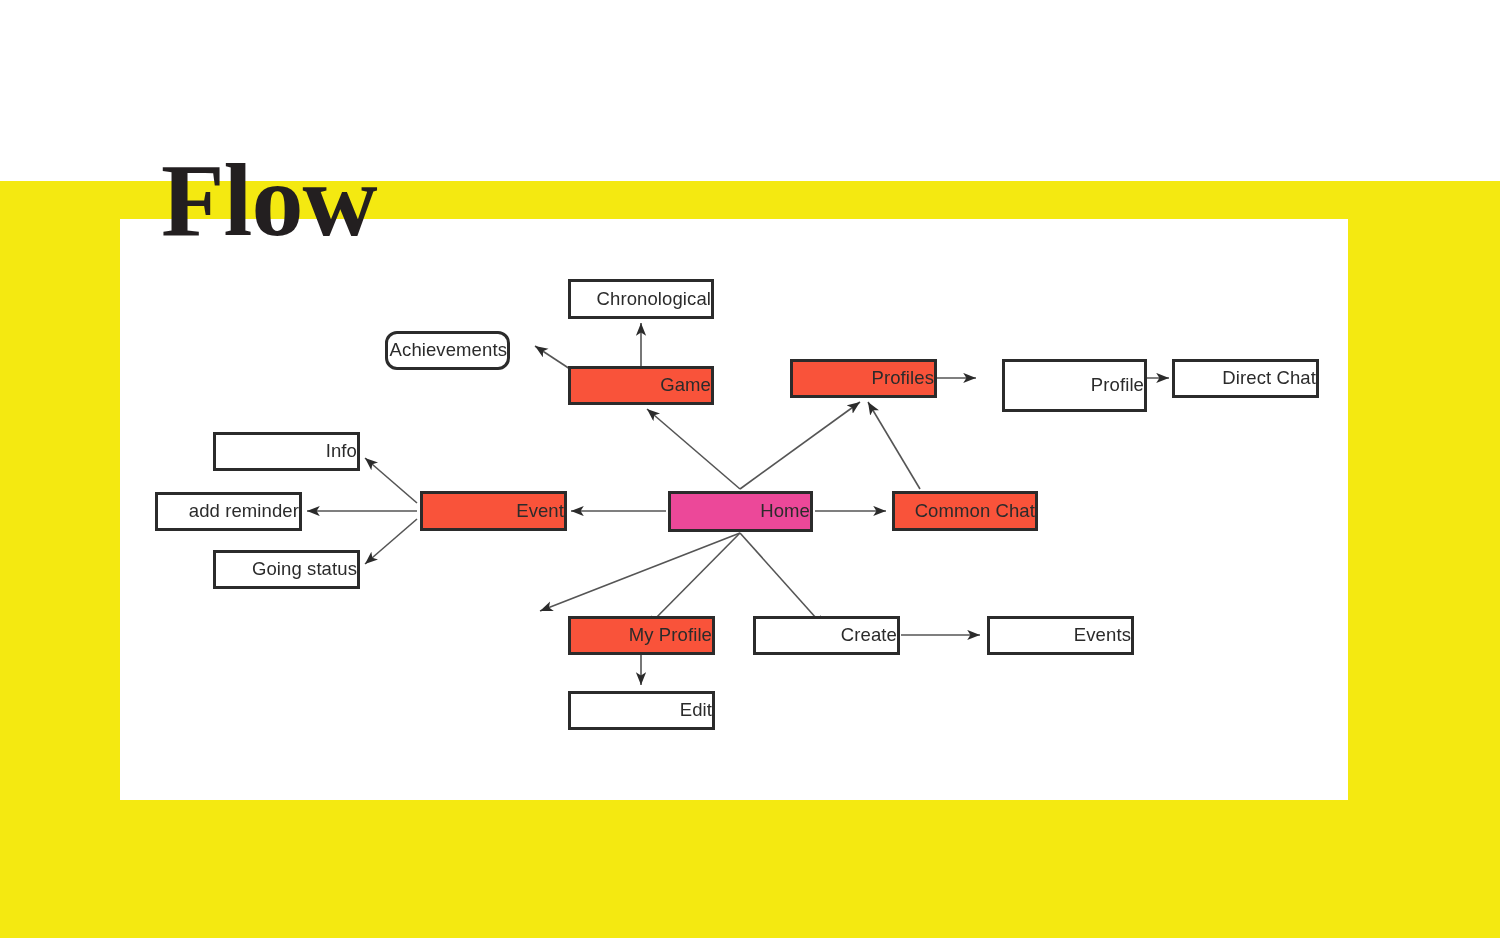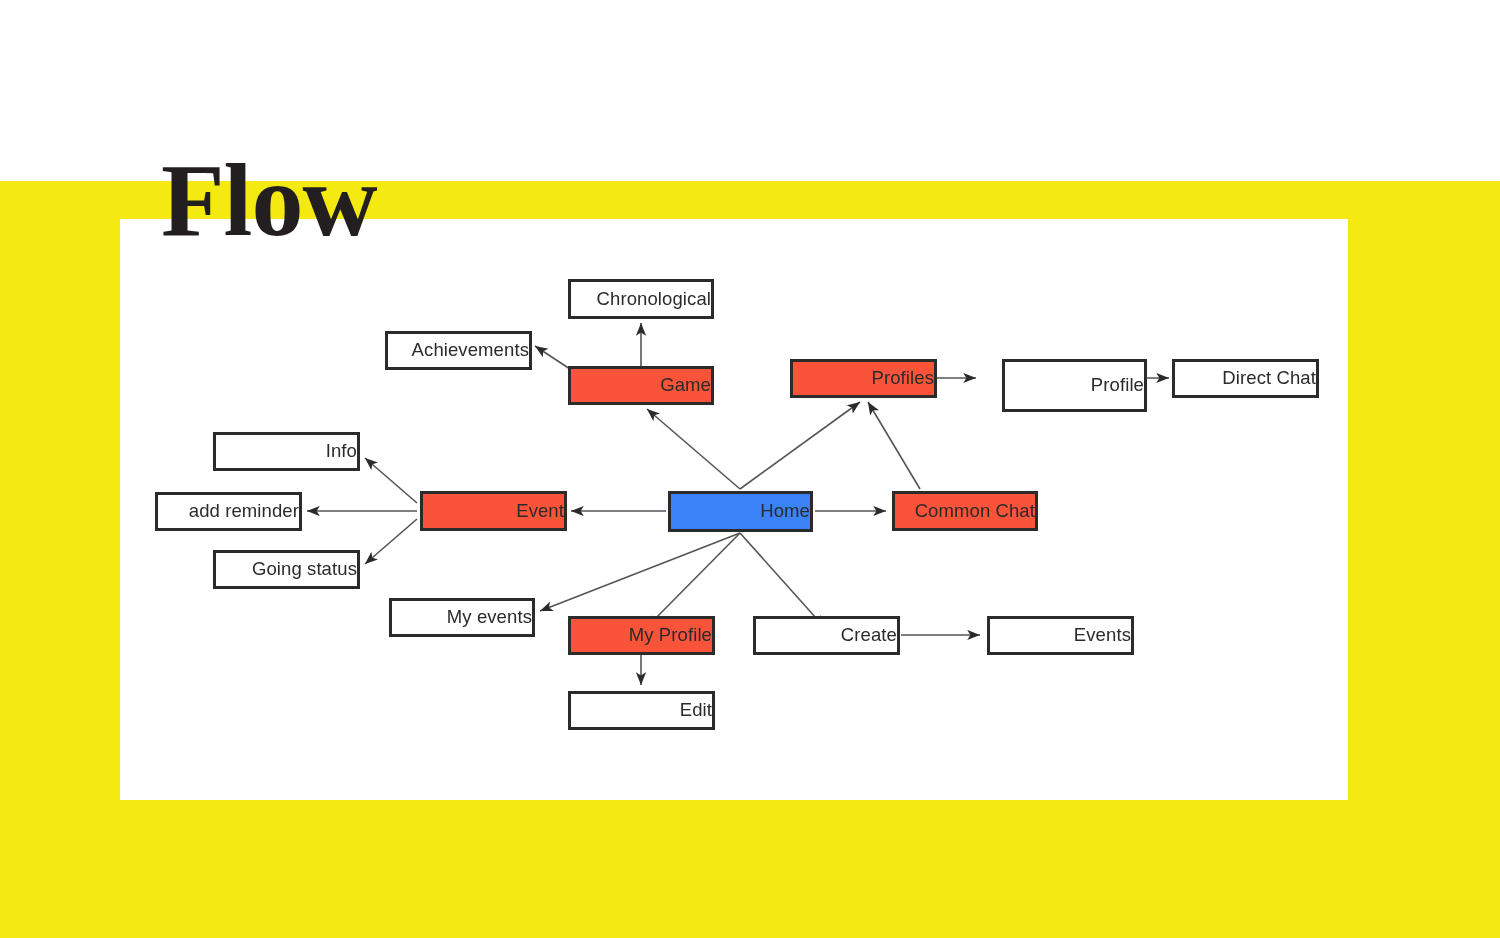--- a/index.html
+++ b/index.html
@@ -64,21 +64,21 @@
     font-size: 18.5px;
     display: flex;
     align-items: center;
     justify-content: flex-end;
     text-align: center;
     line-height: 1;
     letter-spacing: 0.1px;
     z-index: 3;
   }
   .node.red { background: #f9533a; }
-  .node.green { background: #3b82f6; }
+  .node.green { background: #ec4899; }
 </style>
 </head>
 <body>
 
 <div id="screen">
 
   <div id="yellow-band"></div>
 
   <h1 id="title">Flow</h1>
 
@@ -125,21 +125,21 @@
         <line x1="521" y1="436" x2="521" y2="466"></line>
 
         <line x1="781" y1="416" x2="860" y2="416"></line>
       </g>
     </svg>
 
     <div class="node" style="left:448px; top:60px; width:146px; height:40px;">
       <span>Chronological</span>
     </div>
 
-    <div class="node" style="left:265px; top:112px; width:147px; height:39px;">
+    <div class="node" style="left:265px; top:112px; width:125px; height:39px;border-radius:12px;">
       <span>Achievements</span>
     </div>
 
     <div class="node red" style="left:448px; top:147px; width:146px; height:39px;">
       <span>Game</span>
     </div>
 
     <div class="node red" style="left:670px; top:140px; width:147px; height:39px;">
       <span>Profiles</span>
     </div>
@@ -169,23 +169,20 @@
     </div>
 
     <div class="node red" style="left:772px; top:272px; width:146px; height:40px;">
       <span>Common Chat</span>
     </div>
 
     <div class="node" style="left:93px; top:331px; width:147px; height:39px;">
       <span>Going status</span>
     </div>
 
-    <div class="node" style="left:269px; top:379px; width:146px; height:39px;">
-      <span>My events</span>
-    </div>
 
     <div class="node red" style="left:448px; top:397px; width:147px; height:39px;">
       <span>My Profile</span>
     </div>
 
     <div class="node" style="left:633px; top:397px; width:147px; height:39px;">
       <span>Create</span>
     </div>
 
     <div class="node" style="left:867px; top:397px; width:147px; height:39px;">

